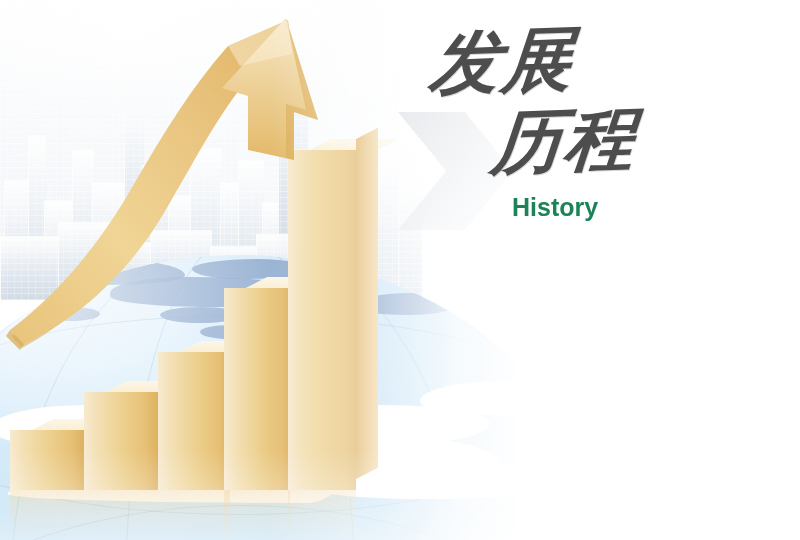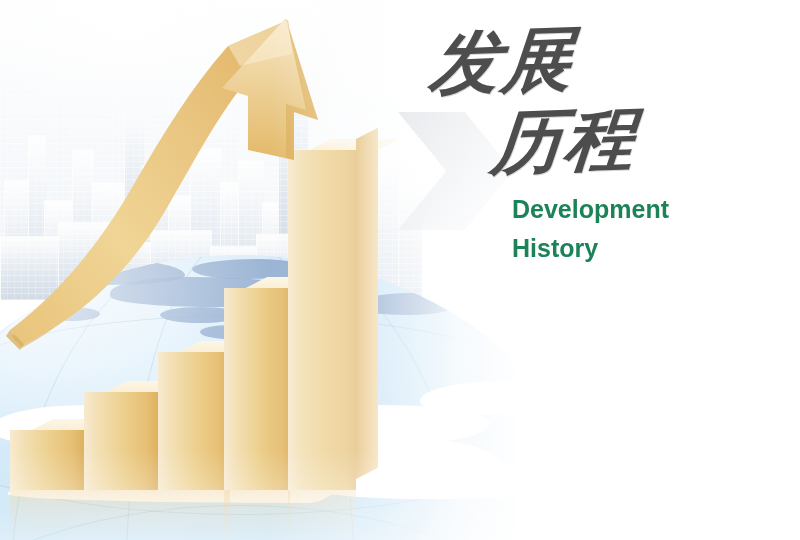--- a/index.html
+++ b/index.html
@@ -297,17 +297,16 @@
 
     <div class="photo-fade"></div>
     <div class="photo-fade-b"></div>
   </div>
 
   <div class="chevron"></div>
 
   <div class="title-block">
     <div class="cn-line cn-1">发展</div>
     <div class="cn-line cn-2">历程</div>
-    <div class="en">Development</div>
     <div class="en" style="margin-top:8px">History</div>
   </div>
 
 </div>
 
 </body></html>

